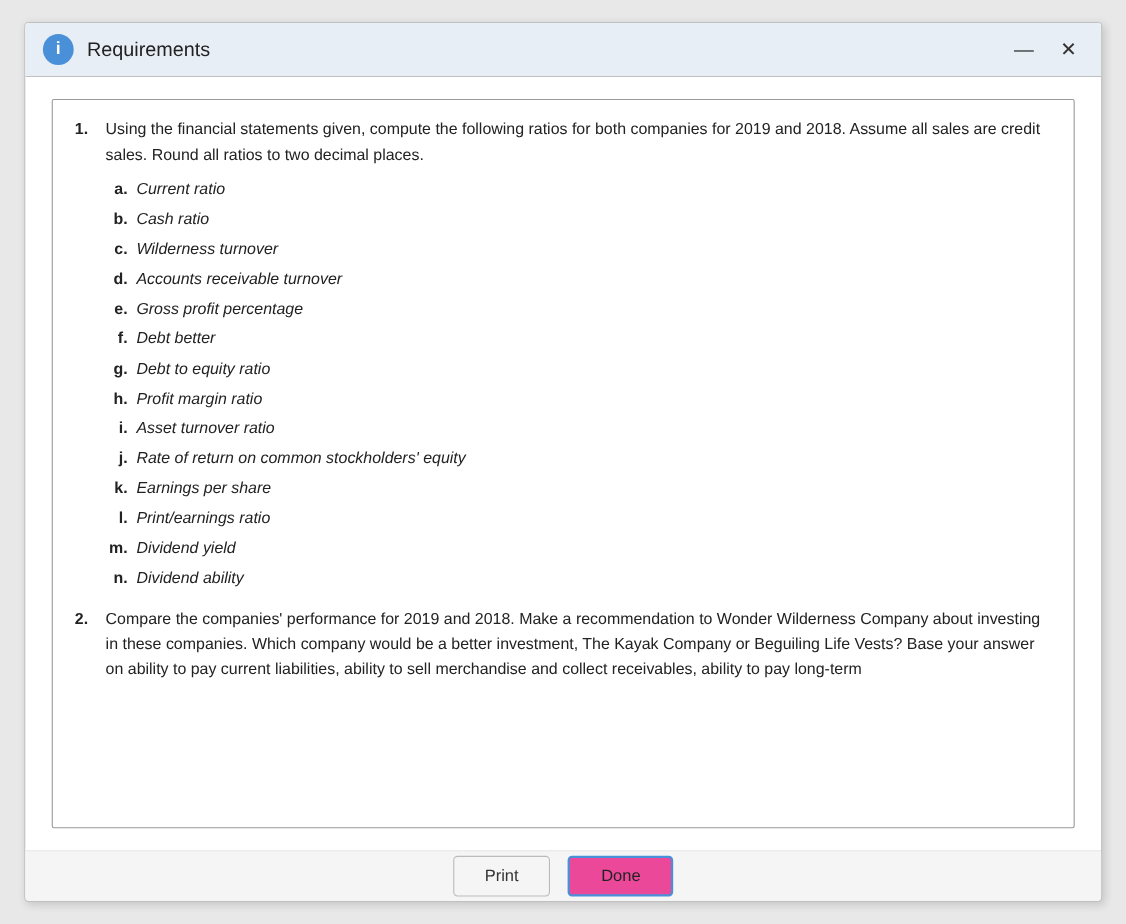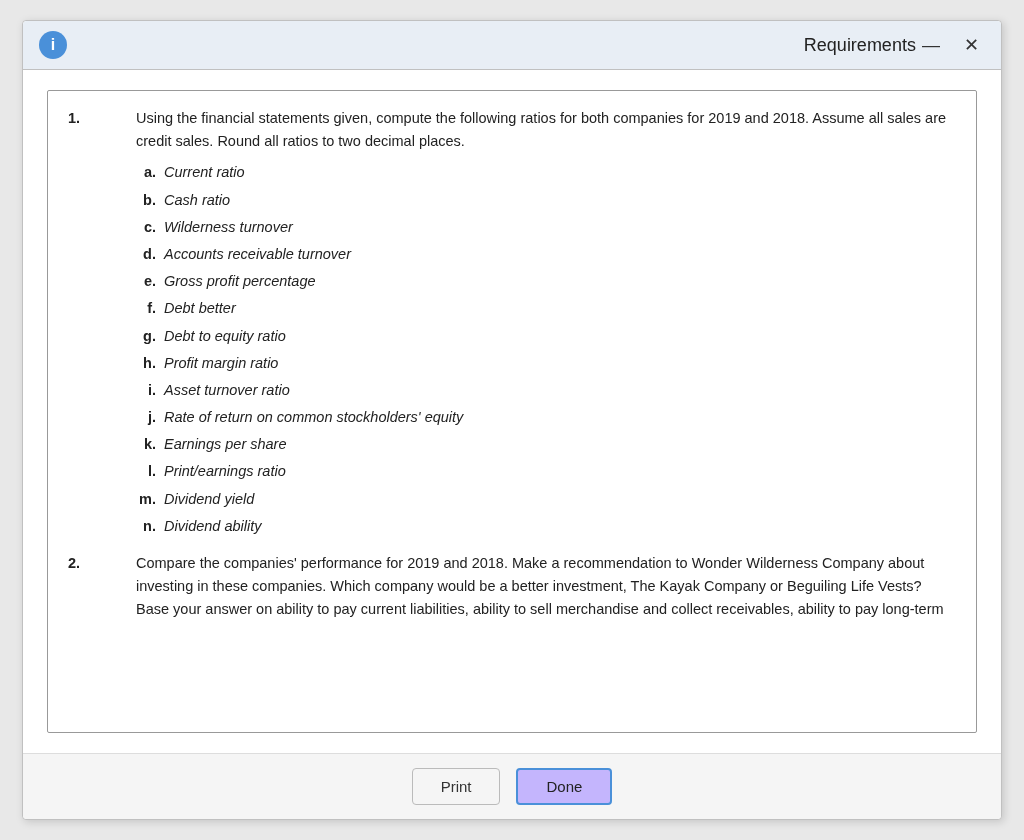--- a/index.html
+++ b/index.html
@@ -52,21 +52,20 @@
       font-size: 16px;
       margin-right: 12px;
       flex-shrink: 0;
     }
 
     .title-text {
       font-size: 18px;
       font-weight: normal;
       color: #222;
       flex: 1;
-      text-align: right;
     }
 
     .window-controls {
       display: flex;
       align-items: center;
       gap: 12px;
     }
 
     .minimize-btn, .close-btn {
       background: none;
@@ -108,21 +107,20 @@
       gap: 8px;
     }
 
     .req-number {
       font-weight: bold;
       min-width: 20px;
     }
 
     .req-content {
       flex: 1;
-      margin-left: 40px;
     }
 
     .req-intro {
       margin-bottom: 6px;
     }
 
     .sub-list {
       list-style: none;
       padding: 0;
       margin-top: 4px;
@@ -139,21 +137,21 @@
       min-width: 20px;
       text-align: right;
     }
 
     .sub-text {
       flex: 1;
       font-style: italic;
     }
 
     .footer {
-      padding: 14px 24px;
+      padding: 4px 24px;
       display: flex;
       justify-content: center;
       gap: 16px;
       background: #f5f5f5;
       border-top: 1px solid #ddd;
       border-radius: 0 0 4px 4px;
     }
 
     .btn-print {
       padding: 8px 28px;
@@ -161,21 +159,21 @@
       background: #f5f5f5;
       border: 1px solid #bbb;
       border-radius: 4px;
       cursor: pointer;
       color: #333;
     }
 
     .btn-done {
       padding: 8px 28px;
       font-size: 15px;
-      background: #c4b5fd;
+      background: #ec4899;
       border: 2px solid #4a90d9;
       border-radius: 4px;
       cursor: pointer;
       color: #222;
       font-weight: 500;
     }
   </style>
 </head>
 <body>
 

